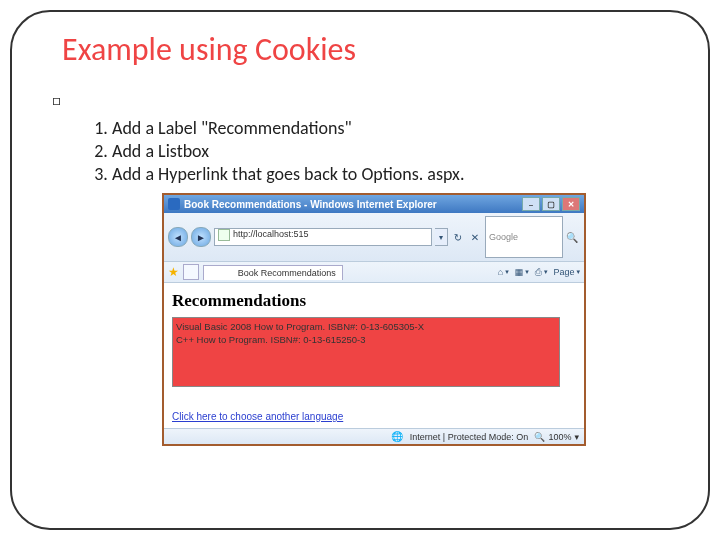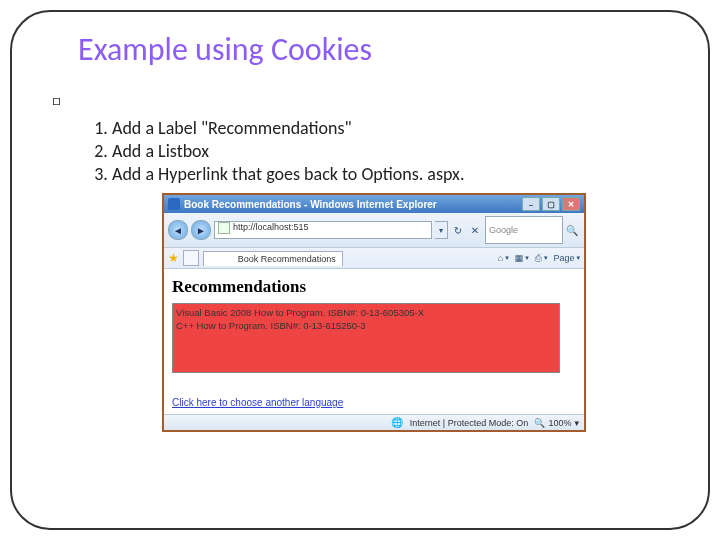--- a/index.html
+++ b/index.html
@@ -16,22 +16,22 @@
     height: 520px;
     margin: 10px;
     border: 2px solid #333;
     border-radius: 40px;
     padding: 18px 30px 10px 40px;
     position: relative;
     overflow: hidden;
   }
   .title {
     font-size: 32px;
-    color: #8b5cf6;
-    margin: 0 0 22px 26px;
+    color: #ef4444;
+    margin: 0 0 22px 10px;
     font-weight: 400;
   }
   .bullet-row {
     display: flex;
     align-items: baseline;
     margin-bottom: 8px;
   }
   .sq {
     font-size: 15px;
     margin-right: 12px;
@@ -75,21 +75,21 @@
   .nav {
     background: linear-gradient(#eef4fb,#dde8f5);
     display:flex; align-items:center; padding:3px 4px; gap:3px;
     border-bottom:1px solid #bcd;
   }
   .navbtn { width:18px;height:18px;border-radius:9px;background:radial-gradient(#bfe0ff,#6aa6e0);border:1px solid #8ab;display:flex;align-items:center;justify-content:center;color:#235;font-size:10px; }
   .addr { flex:1;background:#fff;border:1px solid #9ab;height:16px;display:flex;padding:0 3px;font-size:9px;color:#333; }
   .addr .pg { width:10px;height:10px;background:#efe;border:1px solid #9b9;margin-right:3px; }
   .addr-drop { width:12px;height:16px;background:#e6eefb;border:1px solid #9ab;border-left:none;display:flex;align-items:center;justify-content:center;color:#357;font-size:8px; }
   .go { width:14px;height:14px;display:flex;align-items:center;justify-content:center;color:#357; }
-  .search { width:70px;background:#fff;border:1px solid #9ab;height:16px;display:flex;align-items:center;padding:5px 3px;font-size:9px;color:#888; }
+  .search { width:70px;background:#fff;border:1px solid #9ab;height:16px;display:flex;align-items:center;padding:12px 3px;font-size:9px;color:#888; }
   .refresh, .mag { width:14px;height:14px;display:flex;align-items:center;justify-content:center;color:#357;font-size:10px; }
 
   .tabbar { background:linear-gradient(#eef4fb,#e3edf8); display:flex;align-items:center;padding:2px 4px;gap:4px;border-bottom:1px solid #bcd; }
   .fav { color:#f5b300;font-size:12px; }
   .favsq { width:14px;height:14px;border:1px solid #aac;background:#f5f9ff; }
   .tab { background:#fff;border:1px solid #aac;border-bottom:none;padding:2px 6px;display:flex;align-items:center;gap:18px;font-size:9px;color:#333; }
   .tab .e-icon { width:10px;height:10px; }
   .tbar-right { flex:1; display:flex; justify-content:flex-end; gap:6px; align-items:center; }
   .tool { display:flex;align-items:center;gap:2px;color:#357;font-size:9px; }
   .tool .drop { font-size:7px; }

